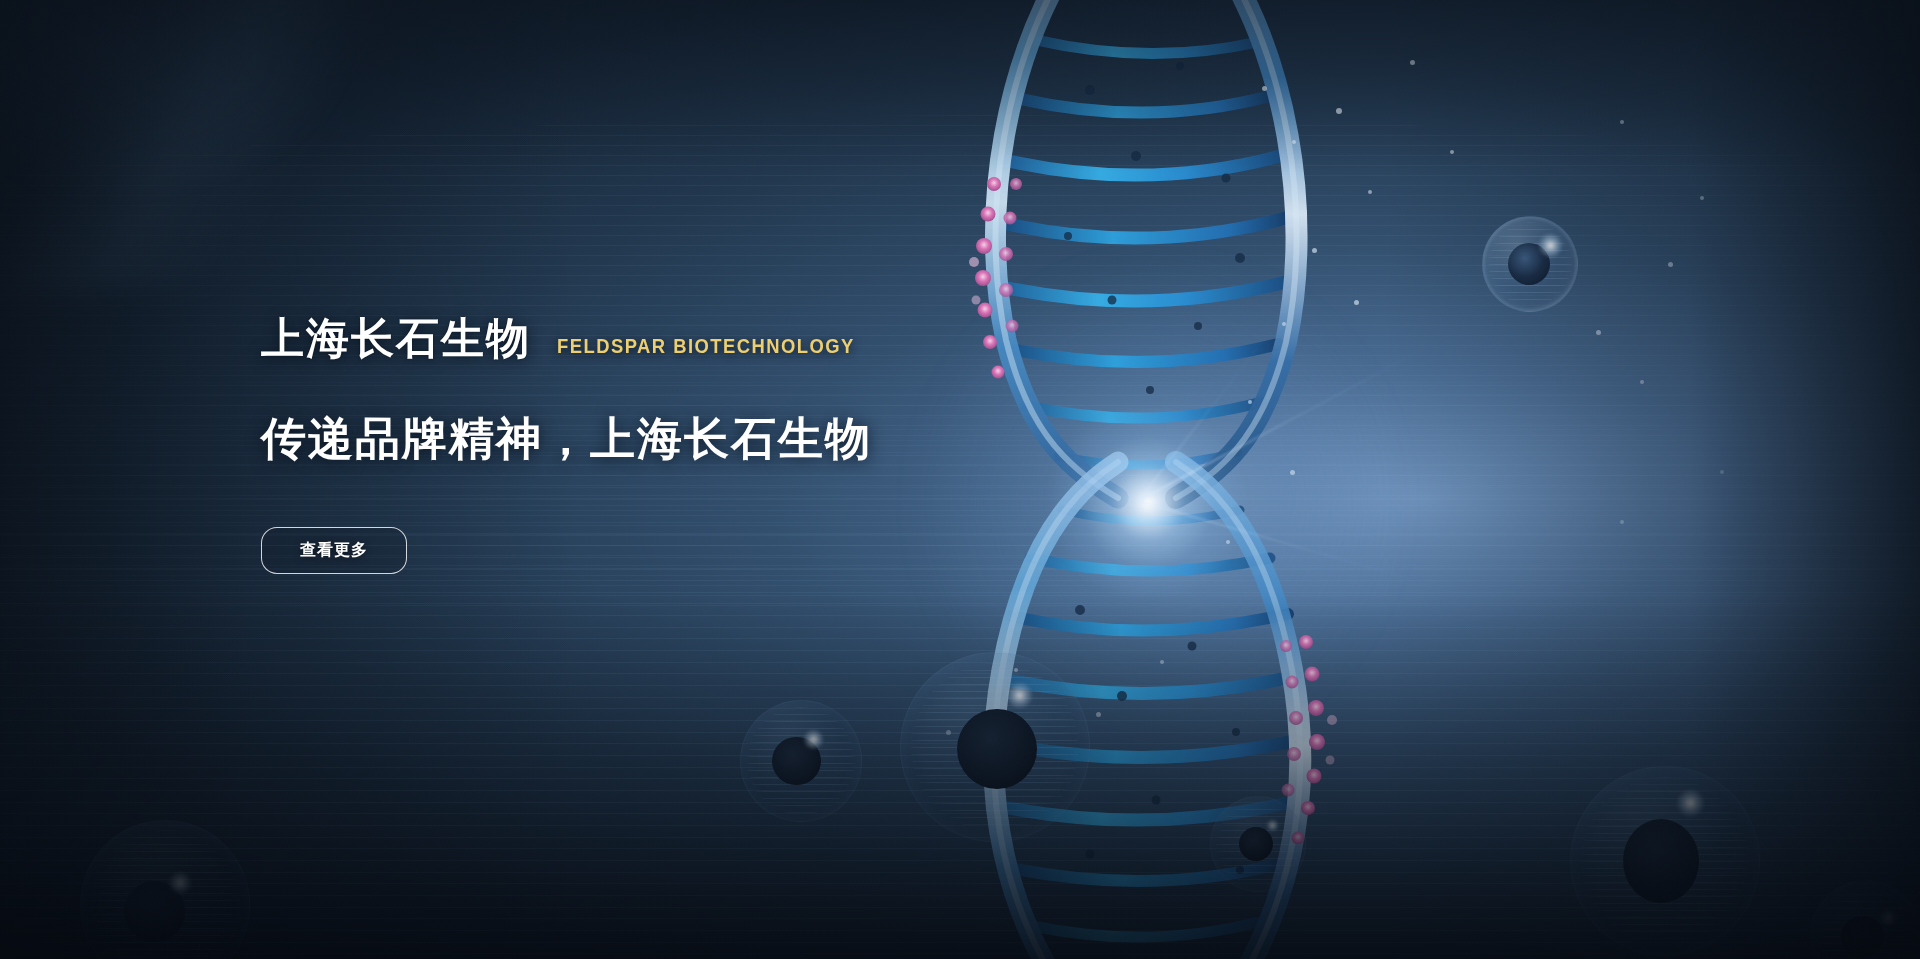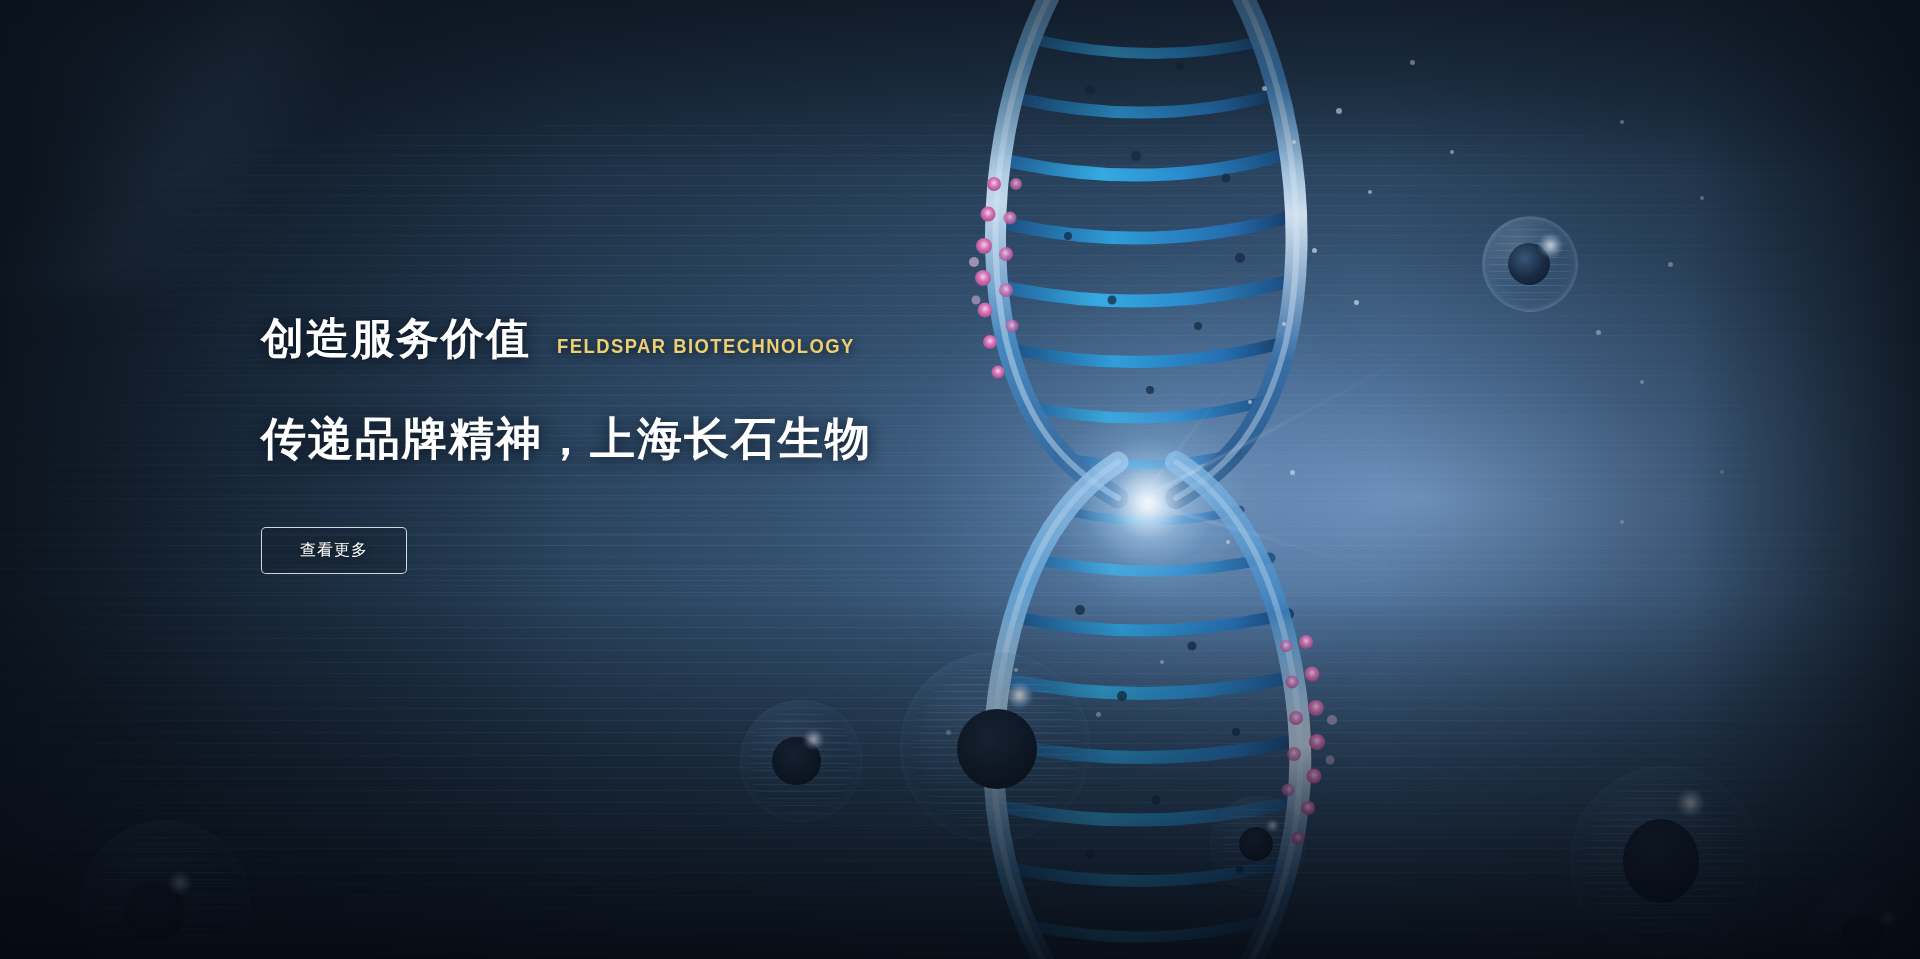--- a/index.html
+++ b/index.html
@@ -140,23 +140,23 @@
     font-size:45px; line-height:1; font-weight:700; color:#ffffff;
     letter-spacing:2px;
     text-shadow:0 2px 16px rgba(6,14,26,.85);
     white-space:nowrap;
   }
 
   .cta{
     margin-top:66px;
     display:inline-flex; align-items:center; justify-content:center;
     width:146px; height:47px;
-    border:1px solid rgba(255,255,255,.82); border-radius:5px;
+    border:1px solid rgba(255,255,255,.82); border-radius:16px;
     background:rgba(10,18,30,.18);
-    color:#ffffff; font-size:16px; letter-spacing:1px; font-weight:400;
+    color:#ffffff; font-size:16px; letter-spacing:1px; font-weight:700;
     cursor:pointer; text-decoration:none;
     text-shadow:0 1px 6px rgba(0,0,0,.6);
   }
 </style>
 </head>
 <body>
 
 <div class="stage">
 
   <div class="bg-base"></div>
@@ -372,21 +372,21 @@
   <div class="speck" style="left:1160px;top:660px;width:4px;height:4px;opacity:.5"></div>
   <div class="speck" style="left:1096px;top:712px;width:5px;height:5px;opacity:.55"></div>
   <div class="speck" style="left:1014px;top:668px;width:4px;height:4px;opacity:.5"></div>
   <div class="speck" style="left:946px;top:730px;width:5px;height:5px;opacity:.45"></div>
   <div class="speck" style="left:1620px;top:520px;width:4px;height:4px;opacity:.4"></div>
   <div class="speck" style="left:1720px;top:470px;width:4px;height:4px;opacity:.35"></div>
 
   <div class="content">
 
     <div class="title-row">
-      <div class="brand-cn">创造服务价值</div>
+      <div class="brand-cn">上海长石生物</div>
       <div class="brand-en">FELDSPAR BIOTECHNOLOGY</div>
     </div>
 
     <div class="slogan">传递品牌精神，上海长石生物</div>
 
     <a href="#" class="cta">查看更多</a>
   </div>
 
   <div class="bg-rightfade" style="z-index:5"></div>
   <div class="bg-vert" style="z-index:5"></div>

